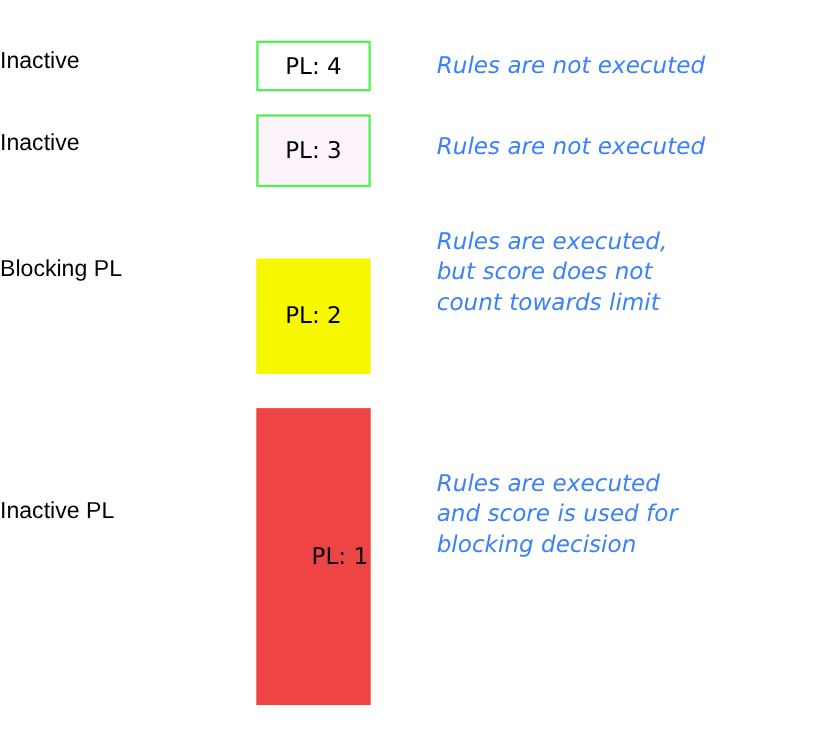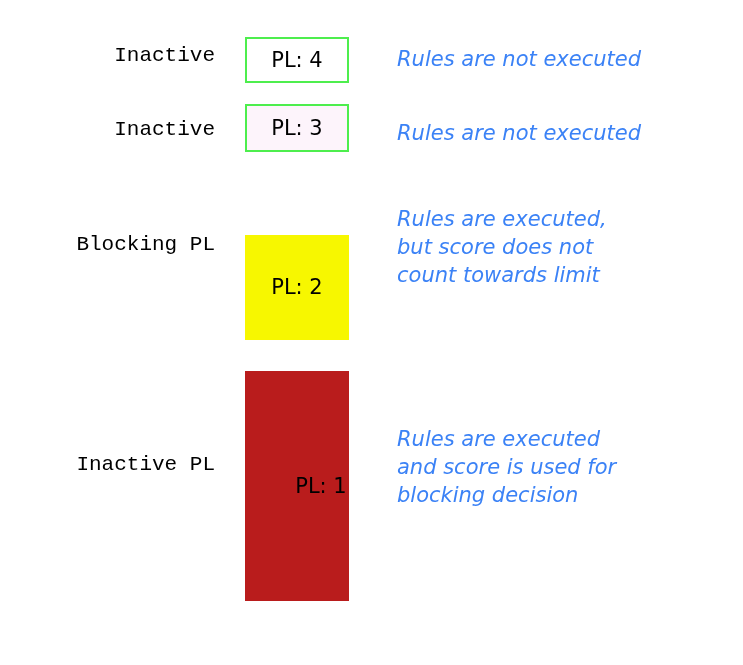--- a/index.html
+++ b/index.html
@@ -16,34 +16,33 @@
     height: 665px;
     background: #ffffff;
     overflow: hidden;
   }
 
   
   .left-label {
     position: absolute;
     left: 0;
     width: 215px;
-    text-align: right;
-    font-family: Liberation Mono, monospace;
+    font-family: Liberation Sans, sans-serif;
     font-size: 21px;
     font-style: normal;
     font-weight: 400;
     color: #000000;
     line-height: 1.15;
     white-space: nowrap;
   }
 
   
   .pl-box {
     position: absolute;
-    left: 245px;
+    left: 233px;
     width: 104px;
     box-sizing: border-box;
     display: flex;
     align-items: center;
     justify-content: center;
     text-align: right;
   }
   .pl-box .pl-text {
     font-family: "DejaVu Sans", sans-serif;
     font-size: 21px;
@@ -77,34 +76,34 @@
 
 <div id="diagram">
 
   <div class="left-label" style="top:44px">Inactive</div>
   <div class="pl-box box-outline" style="top:37px;height:46px;background:#ffffff;border-color:#4dee4d;">
     <span class="pl-text">PL: 4</span>
   </div>
   <div class="desc" style="top:45px">Rules are not executed</div>
 
   <div class="left-label" style="top:118px">Inactive</div>
-  <div class="pl-box box-outline" style="top:104px;height:48px;background:#fdf4fb;border-color:#4dee4d;">
+  <div class="pl-box box-outline" style="top:104px;height:66px;background:#fdf4fb;border-color:#4dee4d;">
     <span class="pl-text">PL: 3</span>
   </div>
   <div class="desc" style="top:119px">Rules are not executed</div>
 
   <div class="left-label" style="top:233px">Blocking PL</div>
   <div class="pl-box box-plain" style="top:192px;height:105px;background:#f7f700;">
     <span class="pl-text">PL: 2</span>
   </div>
   <div class="desc" style="top:205px">Rules are executed,
 but score does not
 count towards limit</div>
 
   <div class="left-label" style="top:453px">Inactive PL</div>
-  <div class="pl-box box-plain" style="top:328px;height:230px;background:#b91c1c;padding-left:48px;">
+  <div class="pl-box box-plain" style="top:328px;height:270px;background:#ef4444;padding-left:48px;">
     <span class="pl-text">PL: 1</span>
   </div>
   <div class="desc" style="top:425px">Rules are executed
 and score is used for
 blocking decision</div>
 
 </div>
 
 </body></html>

